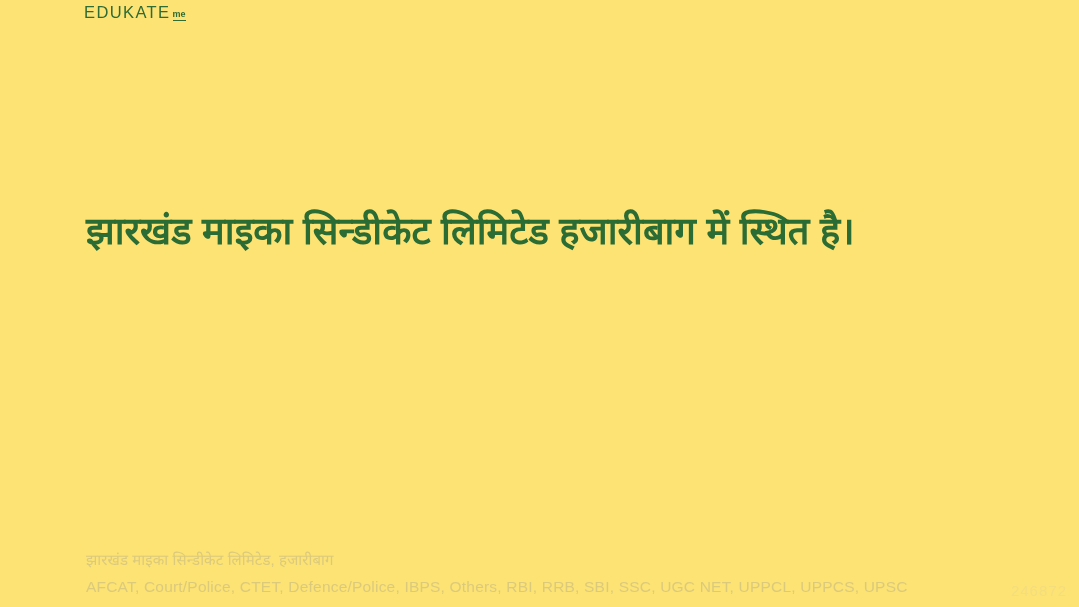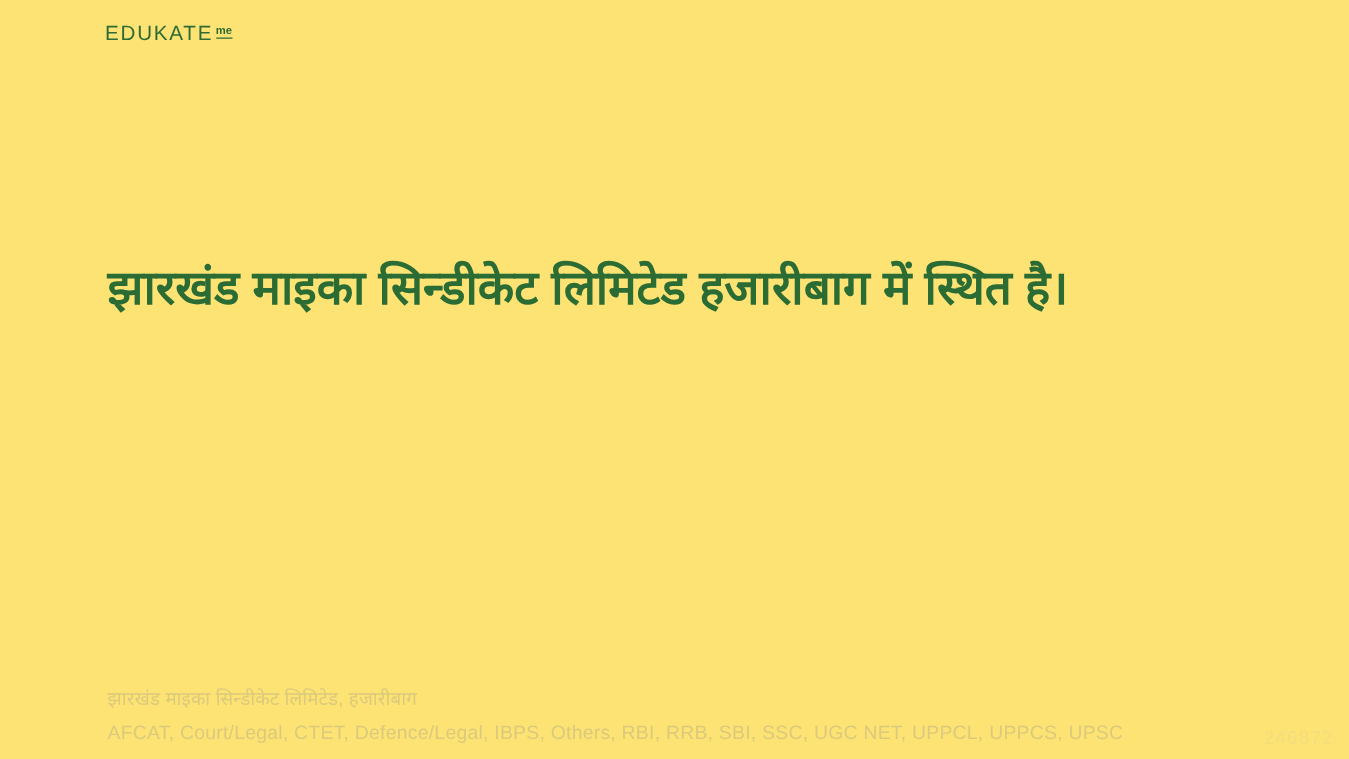--- a/index.html
+++ b/index.html
@@ -20,23 +20,23 @@
     width: 1079px;
     height: 607px;
     background: #fce374;
     box-sizing: border-box;
   }
 
   
   #brand {
     position: absolute;
     left: 84px;
-    top: 19px;
+    top: 4px;
     display: flex;
-    align-items: flex-start;
+    align-items: flex-end;
     line-height: 1;
     user-select: none;
   }
   #brand-word {
     font-family: "Liberation Sans", sans-serif;
     font-size: 16.5px;
     letter-spacing: 1.4px;
     font-weight: 400;
     color: #2f6b34;
   }
@@ -116,18 +116,18 @@
 
   <div id="brand">
     <span id="brand-word">EDUKATE</span>
     <span id="brand-sup">me</span>
   </div>
 
   <h1 id="headline">झारखंड माइका सिन्डीकेट लिमिटेड हजारीबाग में स्थित है।</h1>
 
   <div id="footer">
     <p class="meta-line" id="meta-title">झारखंड माइका सिन्डीकेट लिमिटेड, हजारीबाग</p>
-    <p class="meta-line" id="meta-tags">AFCAT, Court/Legal, CTET, Defence/Legal, IBPS, Others, RBI, RRB, SBI, SSC, UGC NET, UPPCL, UPPCS, UPSC</p>
+    <p class="meta-line" id="meta-tags">AFCAT, Court/Police, CTET, Defence/Police, IBPS, Others, RBI, RRB, SBI, SSC, UGC NET, UPPCL, UPPCS, UPSC</p>
   </div>
 
   <div id="watermark">246872</div>
 
 </div>
 
 </body></html>

